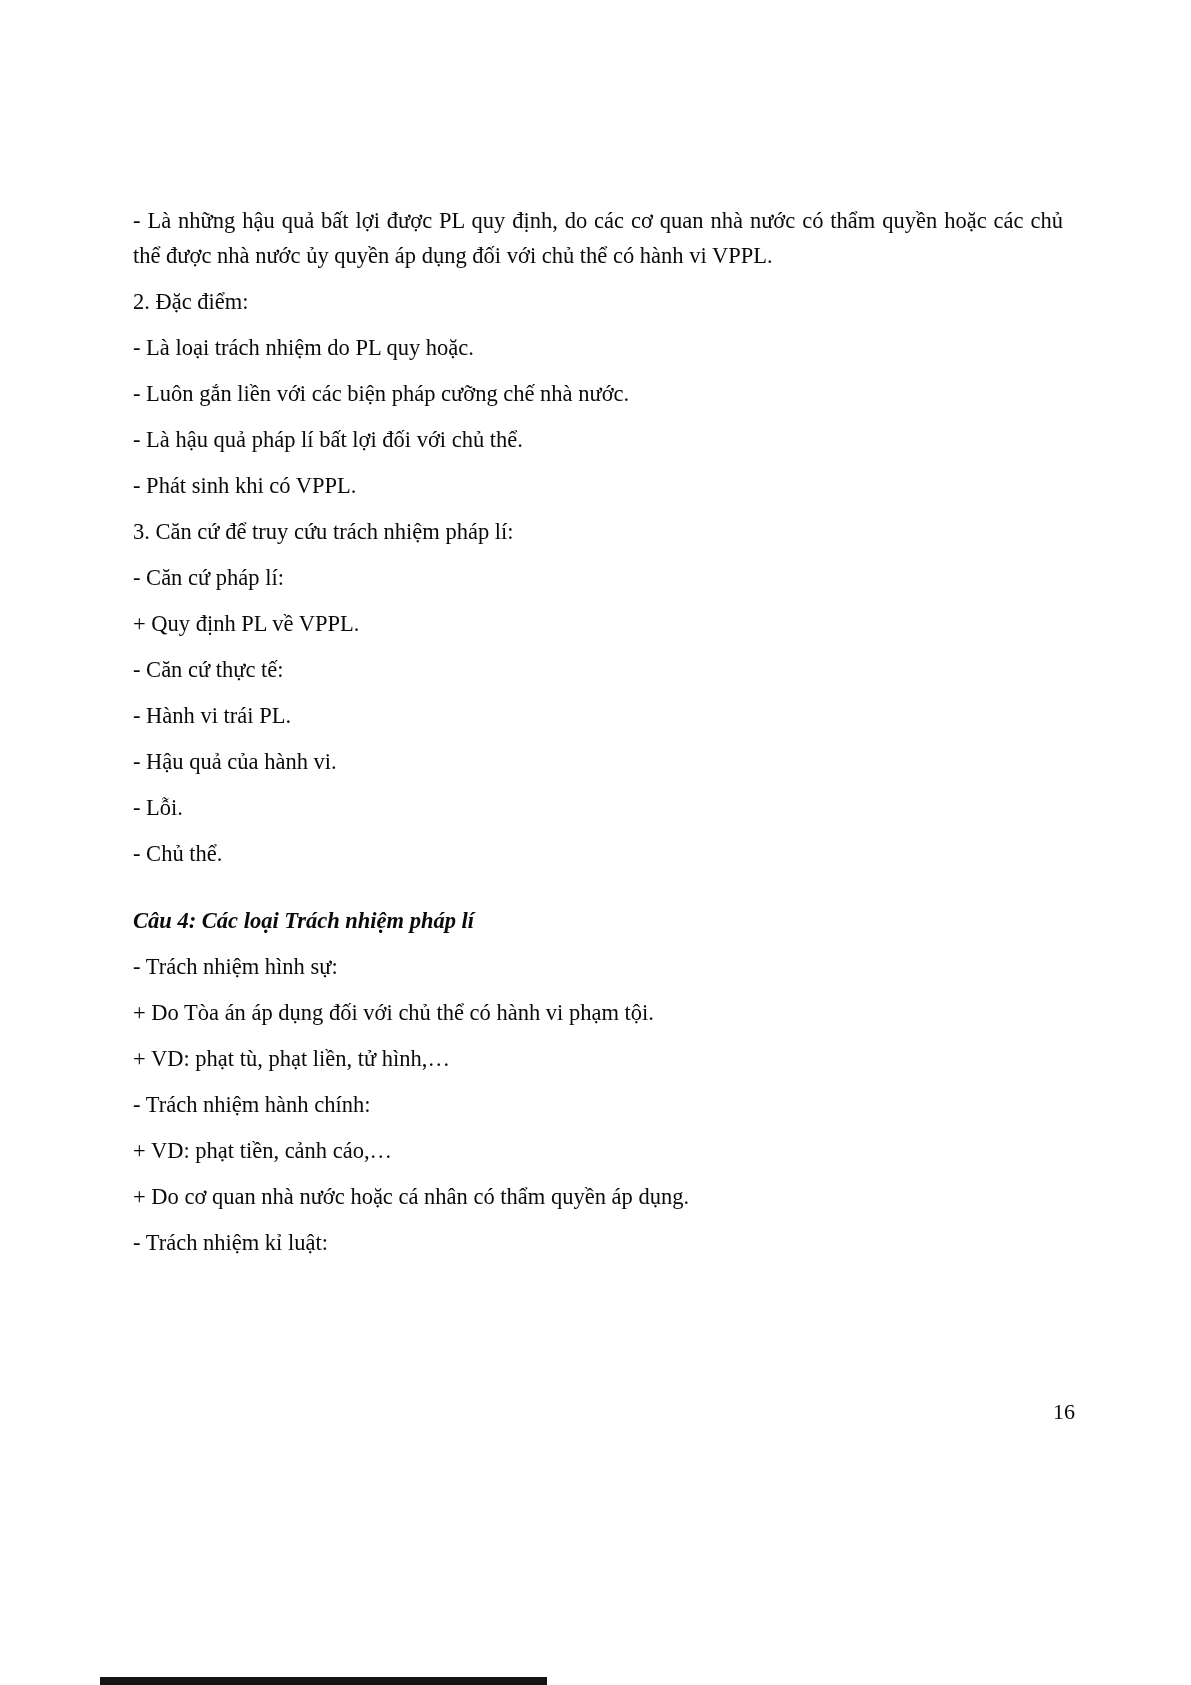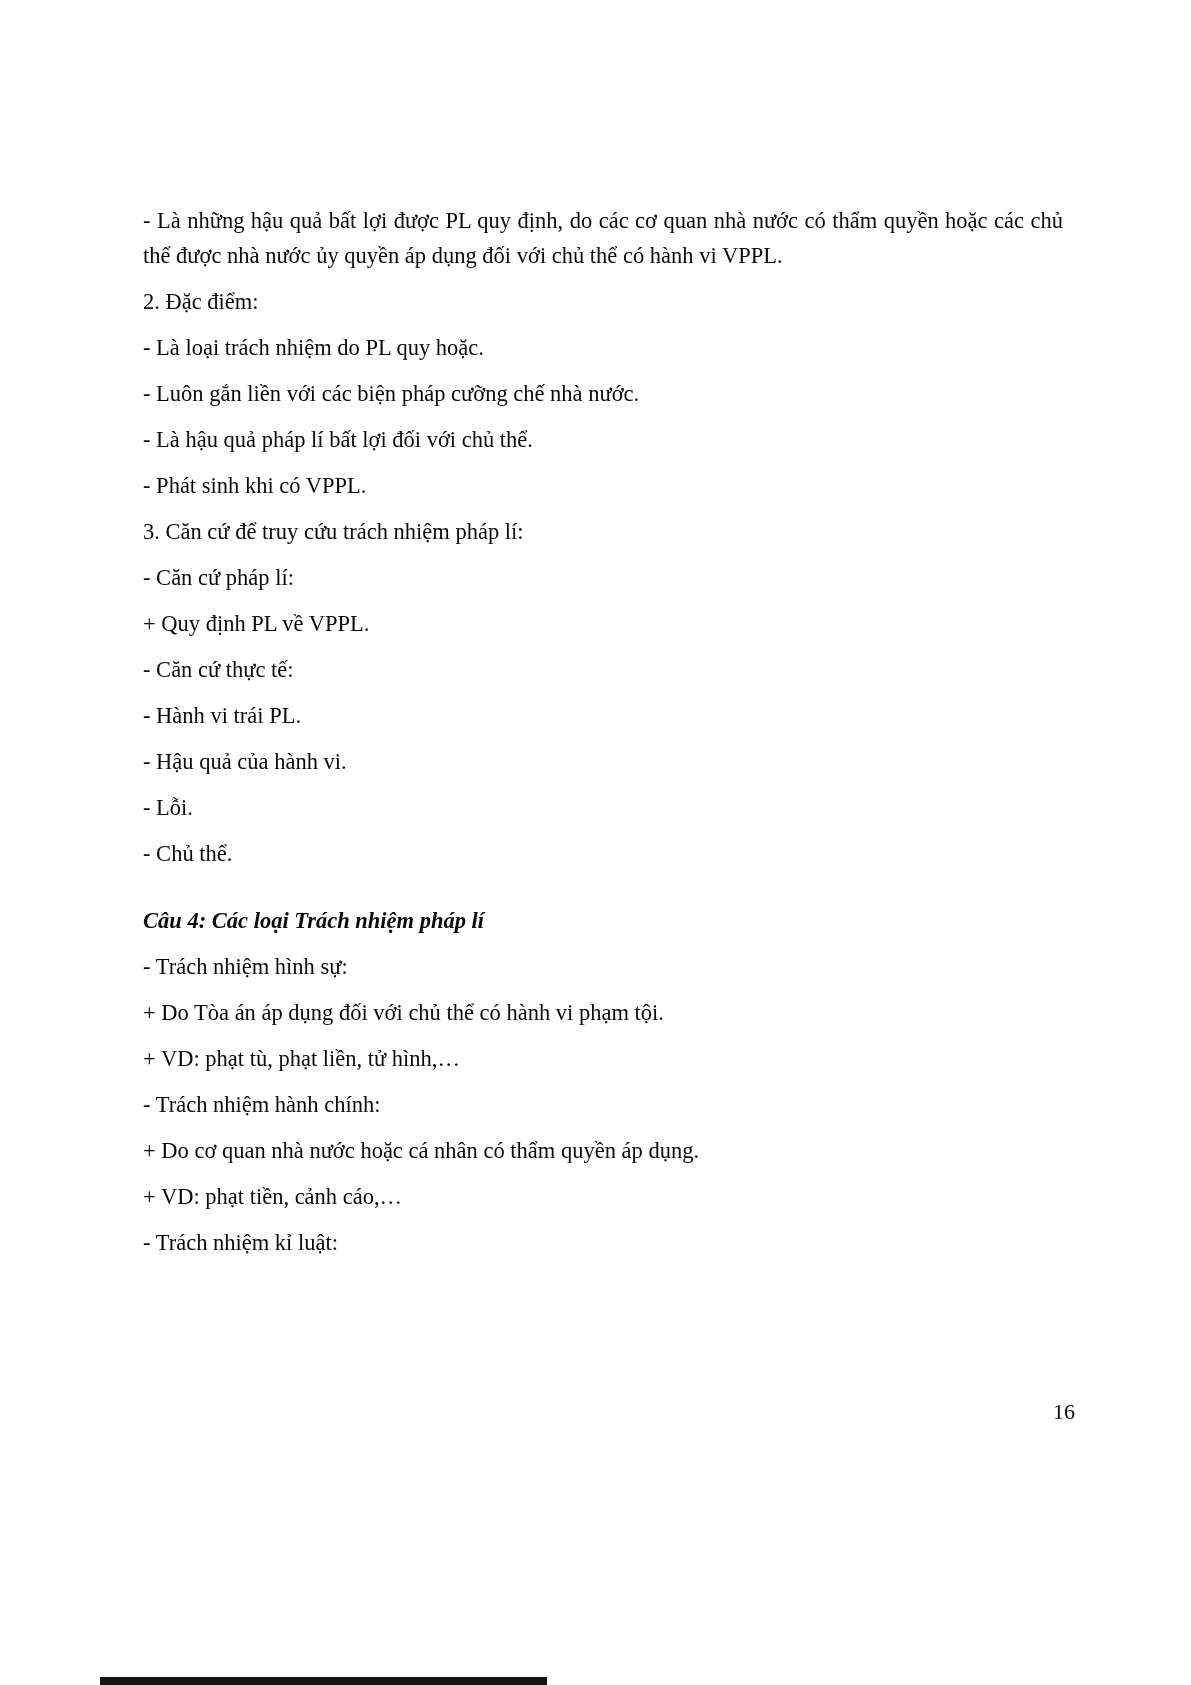--- a/index.html
+++ b/index.html
@@ -15,21 +15,21 @@
     font-family: "Liberation Serif", "DejaVu Serif", serif;
     color: #0a0a0a;
   }
   .page {
     position: absolute;
     inset: 0;
     background: #ffffff;
   }
   .content {
     position: absolute;
-    left: 143px;
+    left: 133px;
     right: 128px;
     top: 203px;
   }
   .content p {
     margin: 0 0 11px 0;
     font-size: 22.5px;
     line-height: 35px;
     font-weight: normal;
     font-style: normal;
     white-space: normal;
@@ -76,22 +76,22 @@
     <p>- Căn cứ thực tế:</p>
     <p>- Hành vi trái PL.</p>
     <p>- Hậu quả của hành vi.</p>
     <p>- Lỗi.</p>
     <p>- Chủ thể.</p>
     <p class="heading">Câu 4: Các loại Trách nhiệm pháp lí</p>
     <p>- Trách nhiệm hình sự:</p>
     <p>+ Do Tòa án áp dụng đối với chủ thể có hành vi phạm tội.</p>
     <p>+ VD: phạt tù, phạt liền, tử hình,…</p>
     <p>- Trách nhiệm hành chính:</p>
+    <p>+ VD: phạt tiền, cảnh cáo,…</p>
     <p>+ Do cơ quan nhà nước hoặc cá nhân có thẩm quyền áp dụng.</p>
-    <p>+ VD: phạt tiền, cảnh cáo,…</p>
     <p>- Trách nhiệm kỉ luật:</p>
   </div>
 
   <div class="page-number">16</div>
 
   <div class="bottom-bar"></div>
 
 </div>
 
 </body></html>

